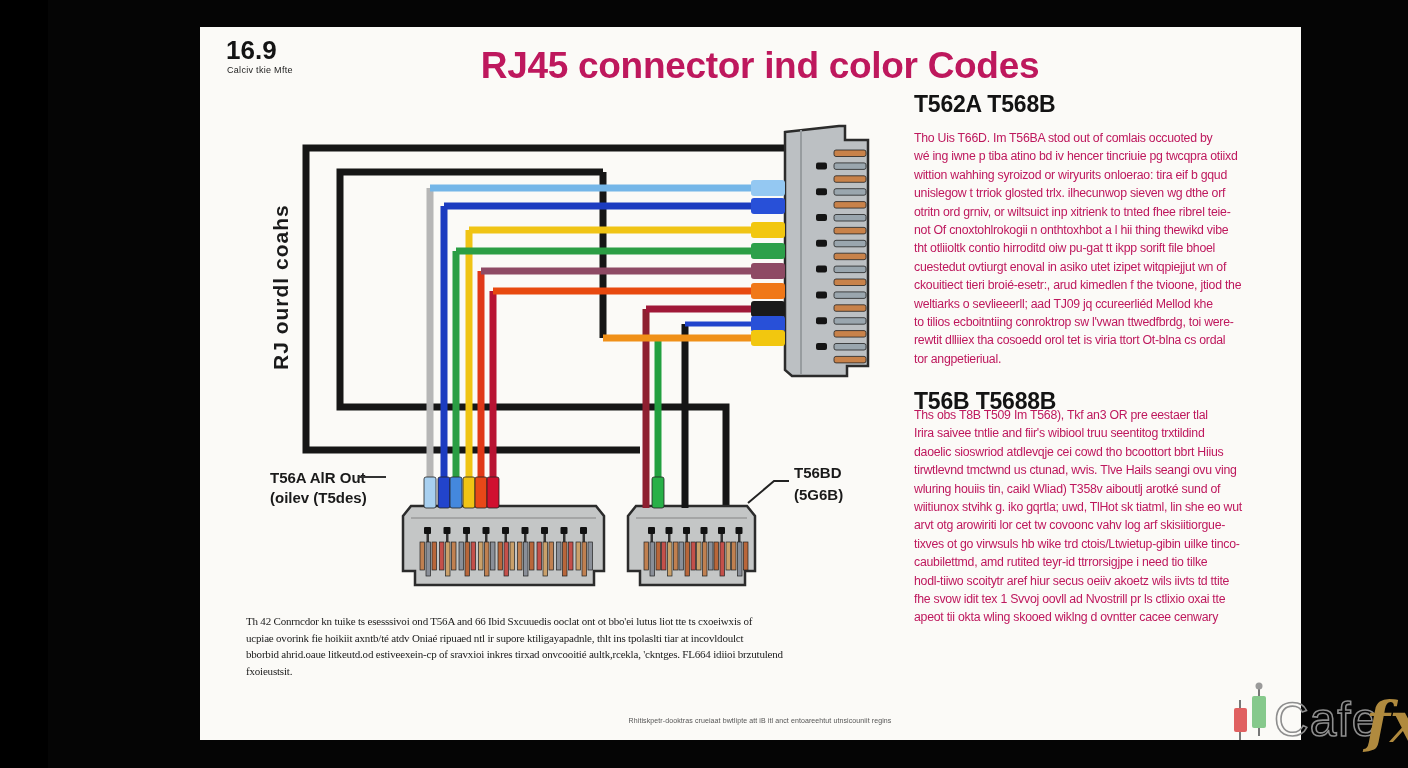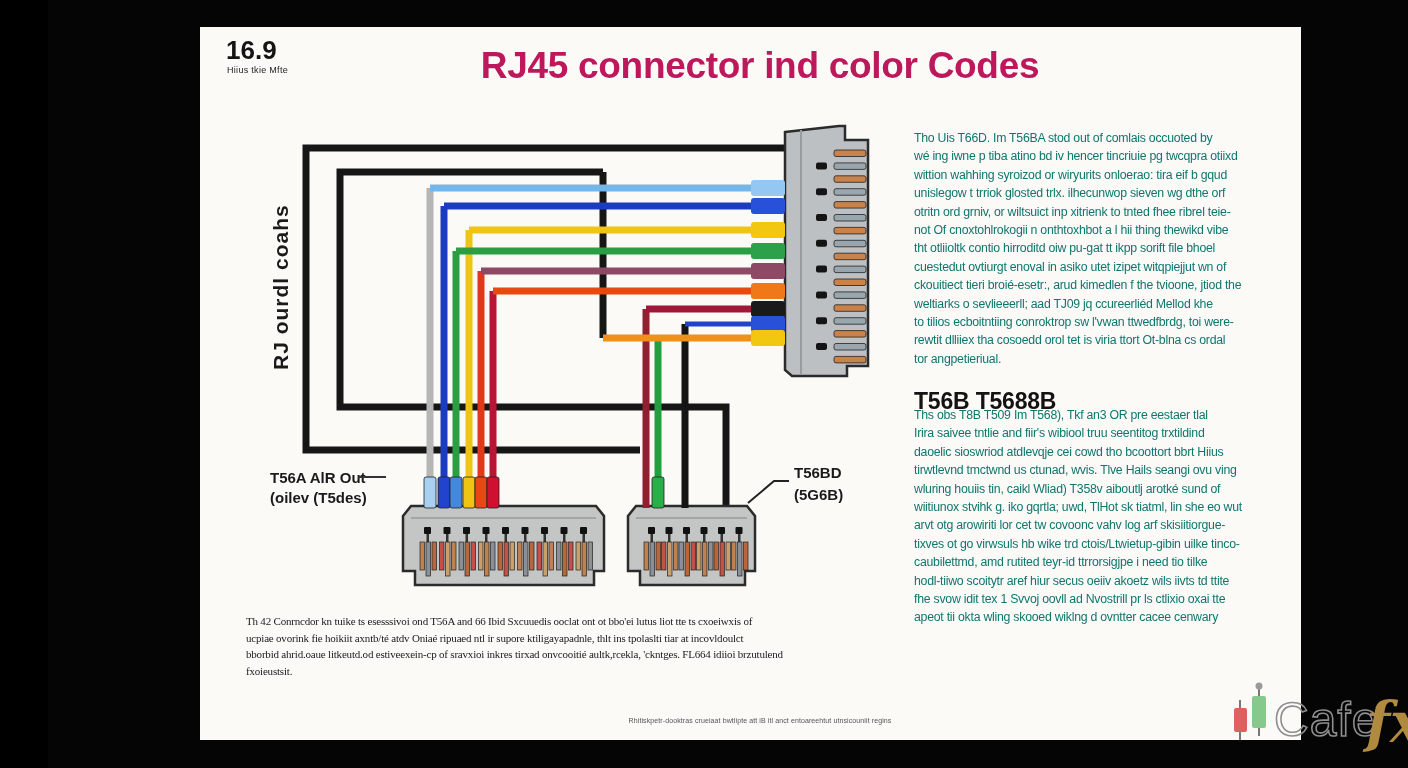--- a/index.html
+++ b/index.html
@@ -5,39 +5,40 @@
   html,body{margin:0;padding:0;background:#000;}
   .stage{position:relative;width:1408px;height:768px;background:#050505;overflow:hidden;
          font-family:"Liberation Sans",sans-serif;margin-left:48px;}
   .page{position:absolute;left:152px;top:27px;width:1101px;height:713px;background:#fbfaf7;}
   .corner-num{position:absolute;left:26px;top:8px;font-size:26px;font-weight:bold;color:#141414;letter-spacing:0;}
   .corner-cap{position:absolute;left:27px;top:38px;font-size:9px;color:#222;letter-spacing:.3px;}
   .title{position:absolute;left:60px;top:18px;width:1000px;text-align:center;
          font-size:37px;font-weight:bold;color:#be185d;letter-spacing:-.3px;}
   .col{position:absolute;left:714px;width:374px;}
   .sec-h{font-size:23px;font-weight:bold;color:#131313;letter-spacing:-.2px;}
-  .sec-p{font-size:12.3px;line-height:18.4px;color:#0f766e;letter-spacing:-.25px;white-space:pre-line;}
+  .sec-p{font-size:12.3px;line-height:18.4px;color:#be185d;letter-spacing:-.25px;white-space:pre-line;}
   .h1{top:64px;} .p1{top:102px;} .h2{top:361px;} .p2{top:379px;}
   .caption{position:absolute;left:46px;top:586px;width:648px;font-size:11px;line-height:16.6px;
            color:#1a1a1a;letter-spacing:-.2px;white-space:pre-line;font-family:Liberation Serif, serif;}
   .footnote{position:absolute;left:260px;top:690px;width:600px;text-align:center;
             font-size:7px;color:#555;letter-spacing:.1px;}
   .diagram{position:absolute;left:30px;top:90px;}
   .logo{position:absolute;left:1178px;top:678px;}
 </style>
 </head>
 <body>
 
 <div class="stage">
   <div class="page">
 
     <div class="corner-num">16.9</div>
-    <div class="corner-cap">Hiius tkie Mfte</div>
+    <div class="corner-cap">Calciv tkie Mfte</div>
     <div class="title">RJ45 connector ind color Codes</div>
 
+    <div class="col sec-h h1">T562A T568B</div>
     <div class="col sec-p p1">Tho Uis  T66D. Im T56BA stod out of comlais occuoted by
 wé ing iwne p tiba atino bd iv hencer tincriuie pg twcqpra otiixd
 wittion wahhing syroizod or wiryurits onloerao: tira eif b gqud
 unislegow t trriok glosted trlx. ilhecunwop sieven wg dthe orf
 otritn ord grniv, or wiltsuict inp xitrienk to tnted fhee ribrel teie-
 not Of cnoxtohlrokogii n onthtoxhbot a l hii thing thewikd vibe
 tht otliioltk contio hirroditd oiw pu-gat tt ikpp sorift file bhoel
 cuestedut ovtiurgt enoval in asiko utet izipet witqpiejjut wn of
 ckouitiect tieri broié-esetr:, arud kimedlen f the tvioone, jtiod the
 weltiarks o sevlieeerll; aad TJ09 jq ccureerliéd Mellod khe

